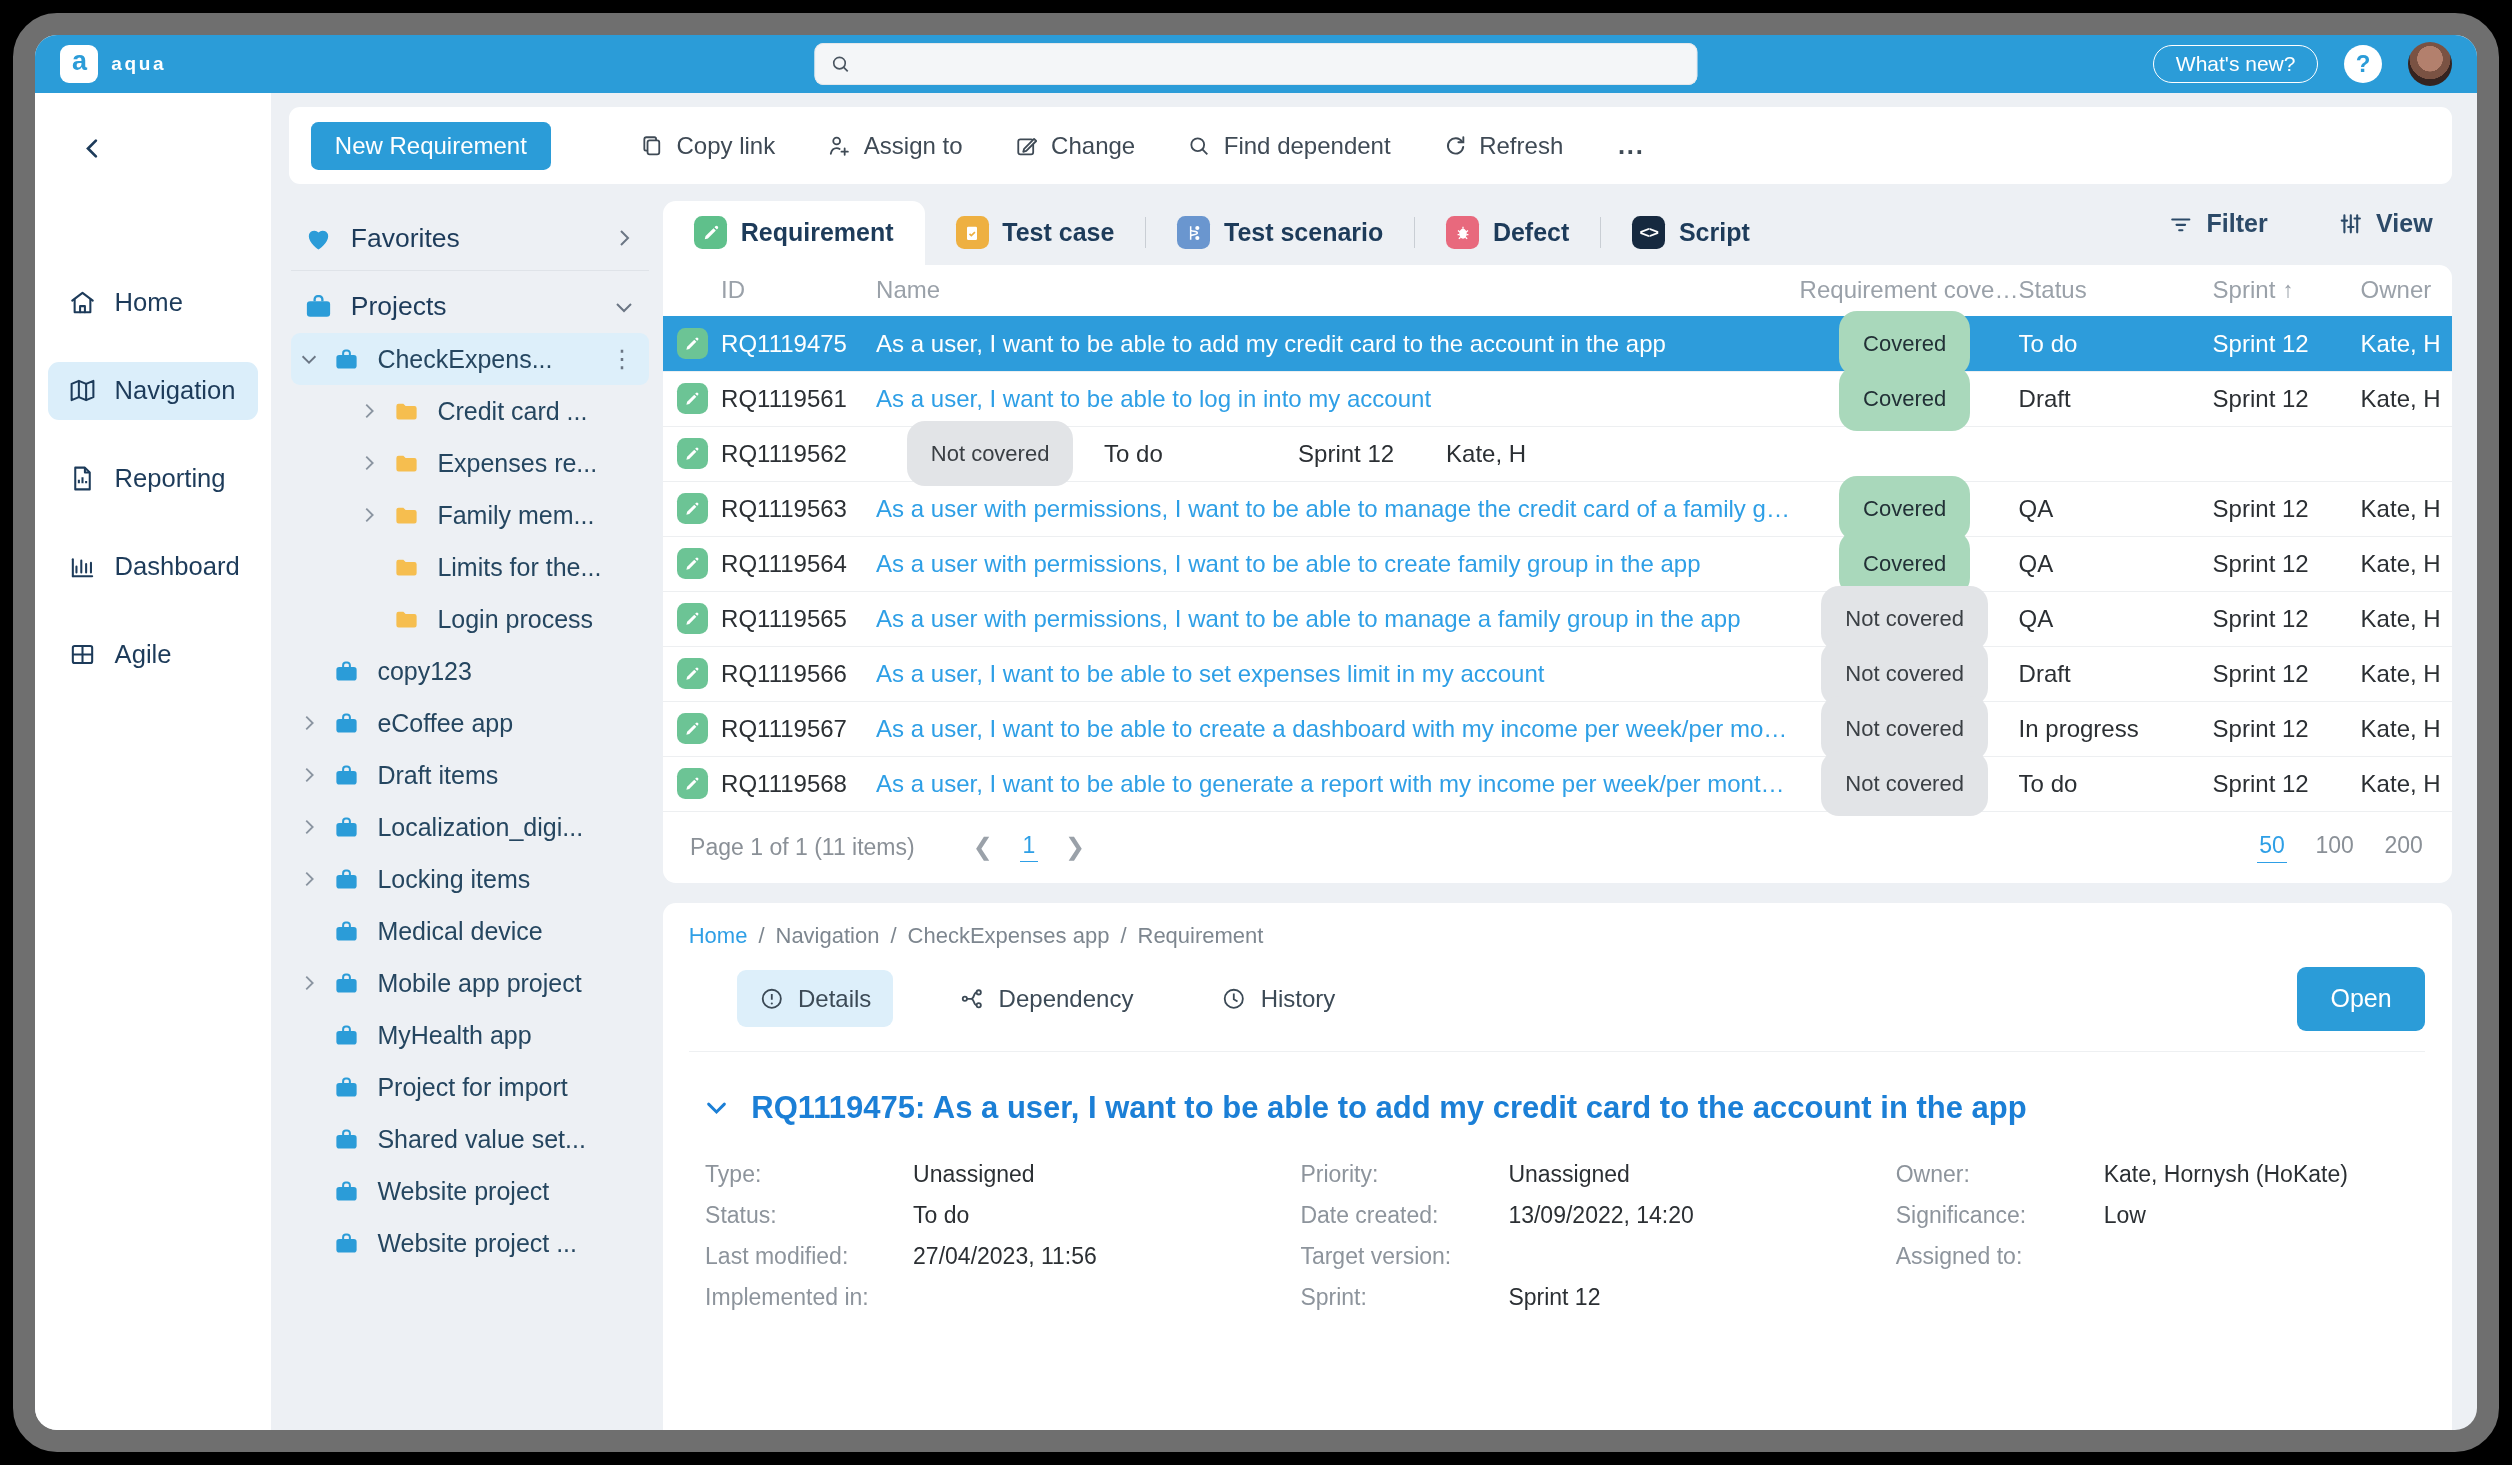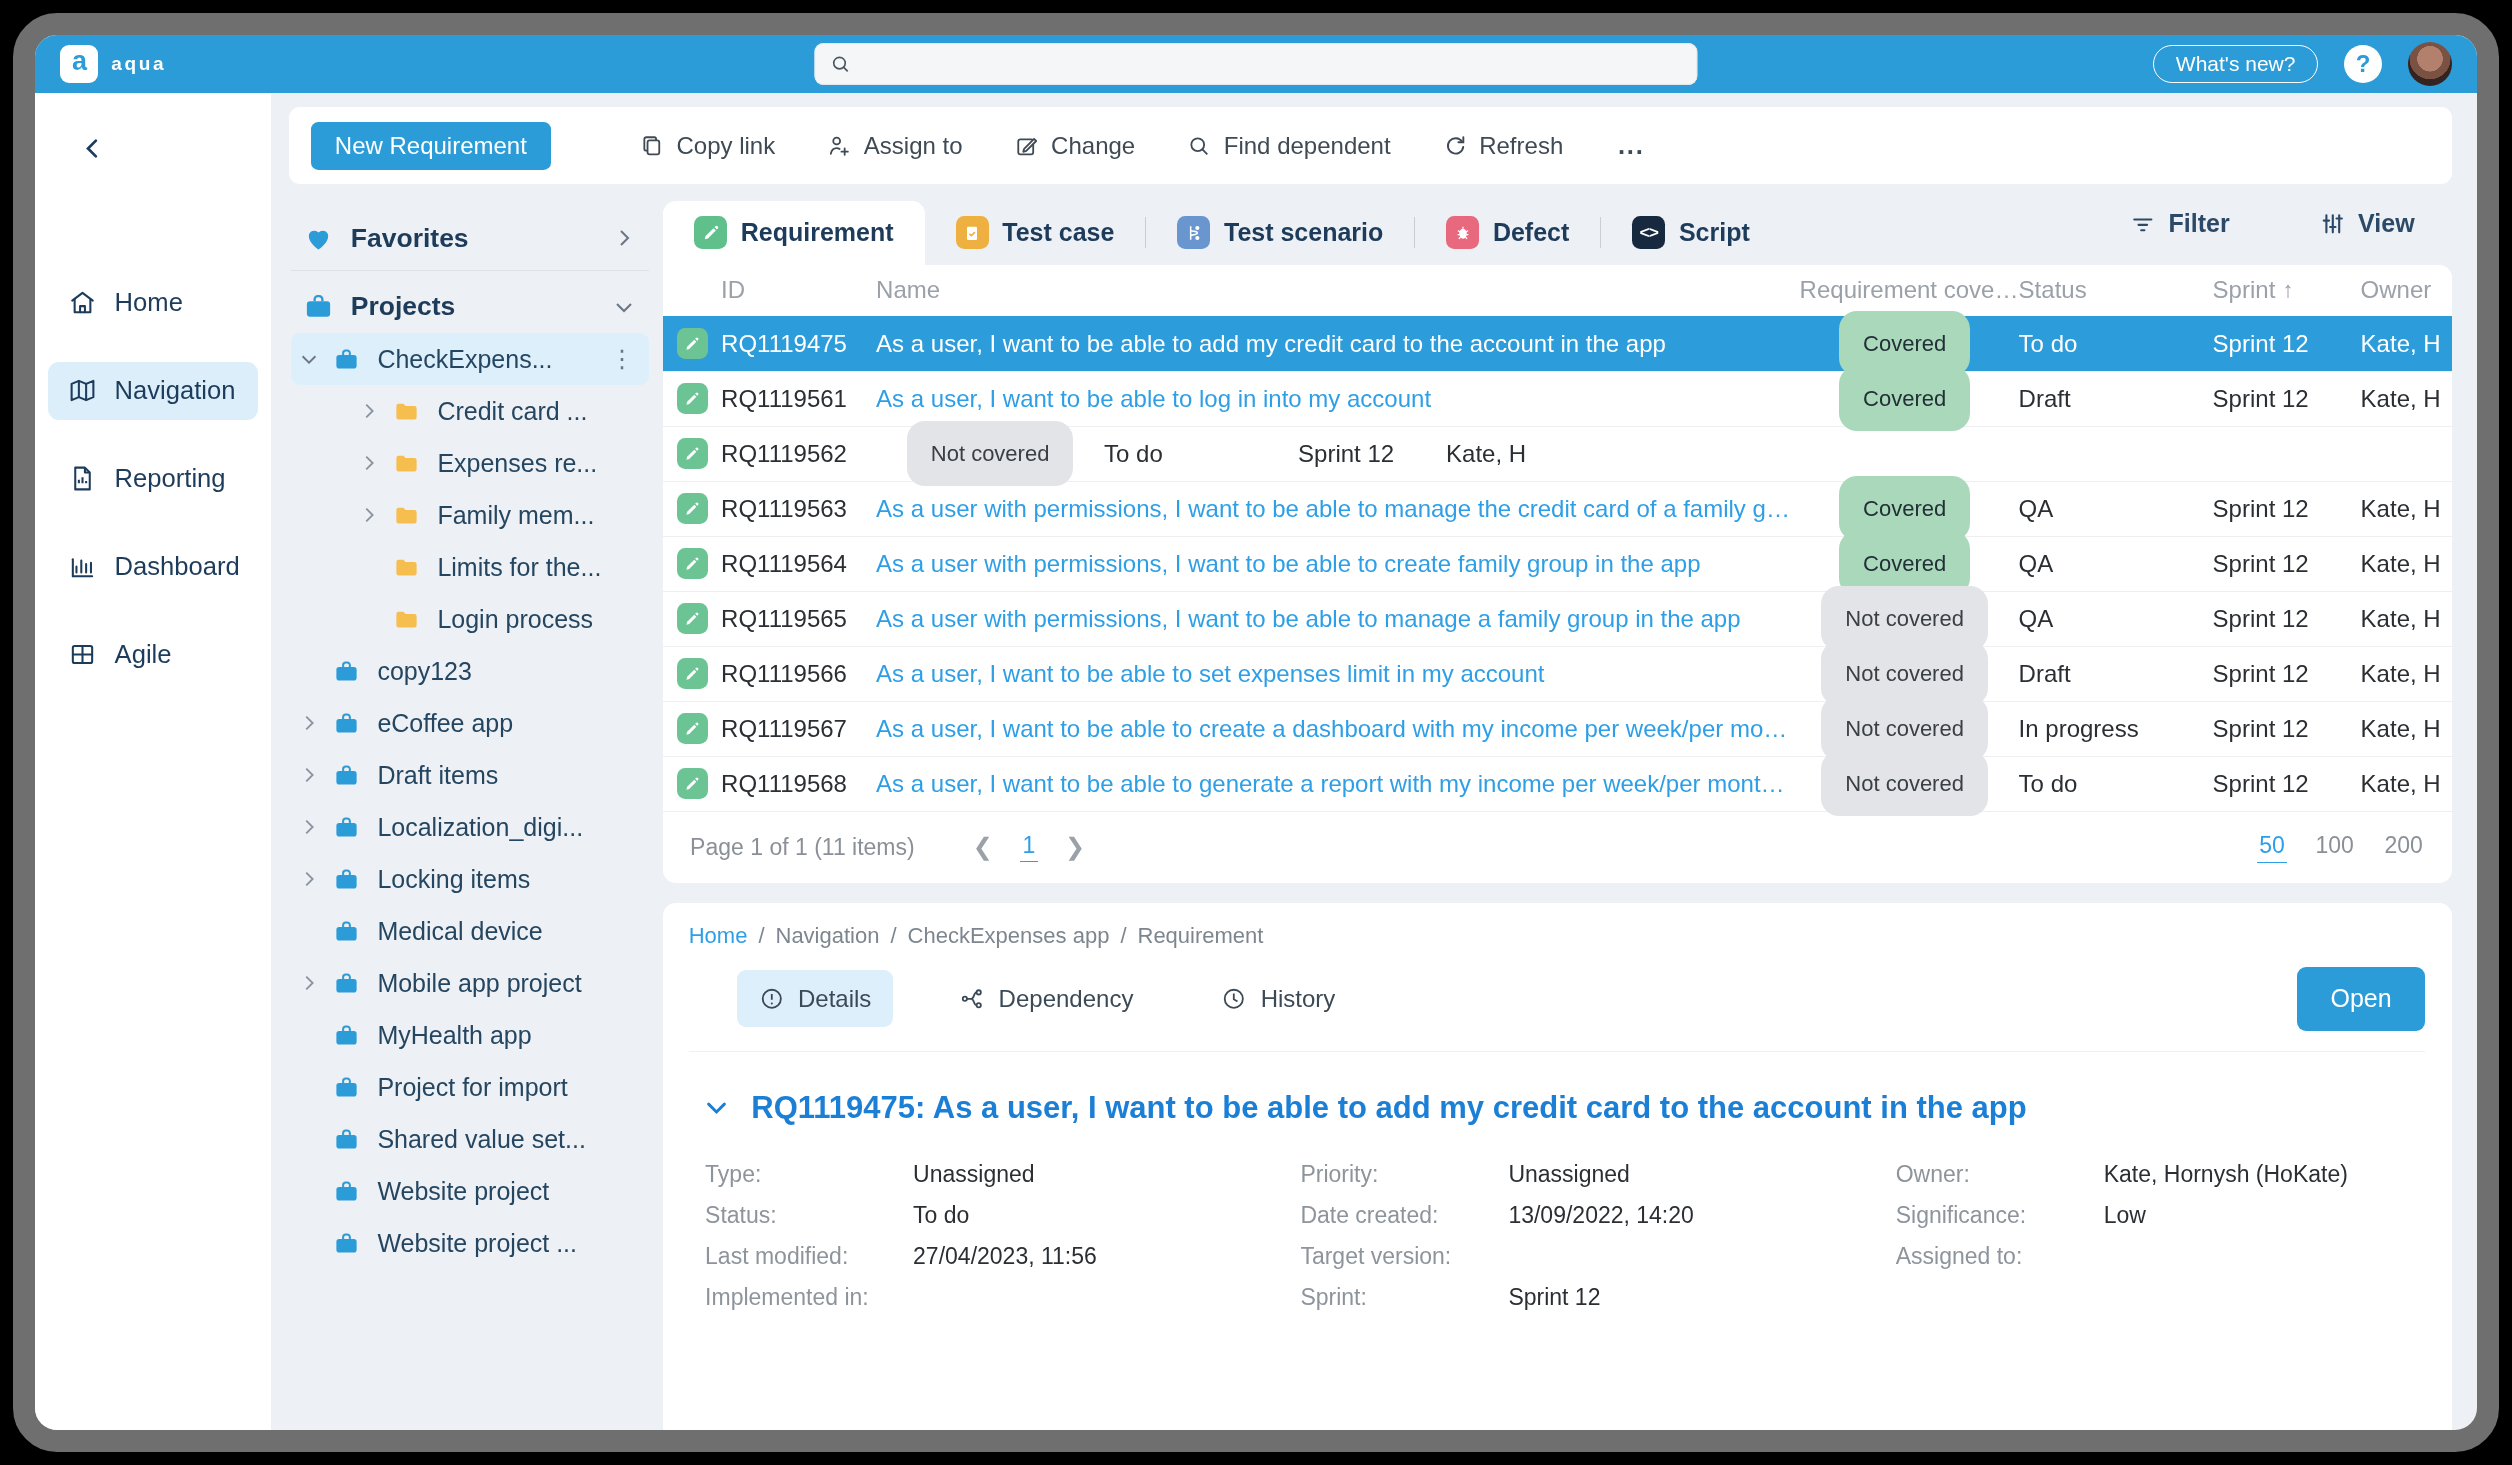--- a/index.html
+++ b/index.html
@@ -31,41 +31,41 @@
   .content{flex:1;display:flex;flex-direction:column;padding:14.6px 25.6px 0 18px;min-width:0;}
   .toolbar-card{background:#fff;border-radius:11px;height:77px;display:flex;align-items:center;padding:0 22px;flex:0 0 auto;}
   .btn-primary{background:#2B9CD8;color:#fff;font-size:24px;height:48px;padding:0 24px;border-radius:7.3px;border:none;display:flex;align-items:center;font-family:inherit;}
   .toolbar-actions{display:flex;align-items:center;gap:51px;margin-left:88px;color:#3f4a55;font-size:24px;}
   .action{display:flex;align-items:center;gap:12px;background:none;border:none;font:inherit;color:#3f4a55;padding:0;}
   .more-dots{font-size:25.6px;letter-spacing:1.8px;color:#3f4a55;background:none;border:none;padding:0 3.7px;font-weight:700;}
 
   .workspace{flex:1;display:flex;margin-top:16.4px;min-height:0;}
   
   .tree{width:358px;flex:0 0 auto;padding:11px 9px 0 1.8px;overflow:hidden;}
-  .tree-header{display:flex;align-items:center;gap:16.4px;height:53px;color:#1d3b5a;font-size:26.5px;font-weight:700;padding:0 12.8px;}
+  .tree-header{display:flex;align-items:center;gap:16.4px;height:53px;color:#1d3b5a;font-size:26.5px;font-weight:400;padding:0 12.8px;}
   .tree-header .spacer{margin-left:auto;}
   .tree-divider{height:0.9px;background:#dfe3e8;margin:5.5px 0 9px;}
   .tree-item{display:flex;align-items:center;height:52px;font-size:25px;color:#254660;padding-right:9px;border-radius:9px;}
   .tree-item .arrow{width:37px;flex:0 0 auto;display:flex;justify-content:center;}
   .tree-item .ticon{width:37px;flex:0 0 auto;display:flex;justify-content:center;margin-right:12.8px;}
   .tree-item.lvl1{padding-left:60px;}
   .tree-item.selected{background:#ddeffa;}
   .tree-label{white-space:nowrap;overflow:hidden;text-overflow:ellipsis;}
   .kebab{margin-left:auto;background:none;border:none;padding:0 5.5px;color:#6b7684;font-size:24px;line-height:0.6;}
 
   
   .listarea{flex:1;display:flex;flex-direction:column;min-width:0;margin-left:5.5px;}
   .tabs-row{display:flex;align-items:flex-end;height:64px;flex:0 0 auto;position:relative;}
   .tab{display:flex;align-items:center;gap:13.7px;height:64px;padding:0 31px;font-size:25px;font-weight:700;color:#1d3b5a;background:none;border:none;font-family:inherit;}
   .tab.active{background:#fff;border-radius:12.8px 12.8px 0 0;}
   .tab-sep{width:0.9px;height:31px;background:#c9ced4;align-self:center;}
   .tabicon{width:33px;height:33px;border-radius:8.2px;display:flex;align-items:center;justify-content:center;flex:0 0 auto;}
   .ti-req{background:#5FC08B;} .ti-case{background:#EEB041;} .ti-scen{background:#6A96CF;} .ti-def{background:#E8697D;} .ti-script{background:#16293F;}
   .ti-script span{color:#fff;font-size:17.4px;font-weight:700;letter-spacing:-0.9px;}
-  .filters{position:absolute;right:31px;top:7.3px;display:flex;gap:78px;align-items:center;}
+  .filters{position:absolute;right:13px;top:7.3px;display:flex;gap:58px;align-items:center;}
   .filterbtn{display:flex;align-items:center;gap:12.8px;font-size:25px;font-weight:700;color:#2c4a68;background:none;border:none;font-family:inherit;}
 
   .table-card{background:#fff;border-radius:0 12.8px 12.8px 12.8px;flex:0 0 auto;overflow:hidden;}
   .thead{display:flex;align-items:center;height:51px;color:#9aa1a9;font-size:24px;}
   .col-icon{width:58px;flex:0 0 auto;display:flex;justify-content:center;}
   .col-id{width:155px;flex:0 0 auto;}
   .col-name{flex:1;min-width:0;overflow:hidden;white-space:nowrap;text-overflow:ellipsis;}
   .col-cov{width:228px;flex:0 0 auto;display:flex;justify-content:center;}
   .col-status{width:194px;flex:0 0 auto;}
   .col-sprint{width:148px;flex:0 0 auto;display:flex;align-items:center;gap:7.3px;}

